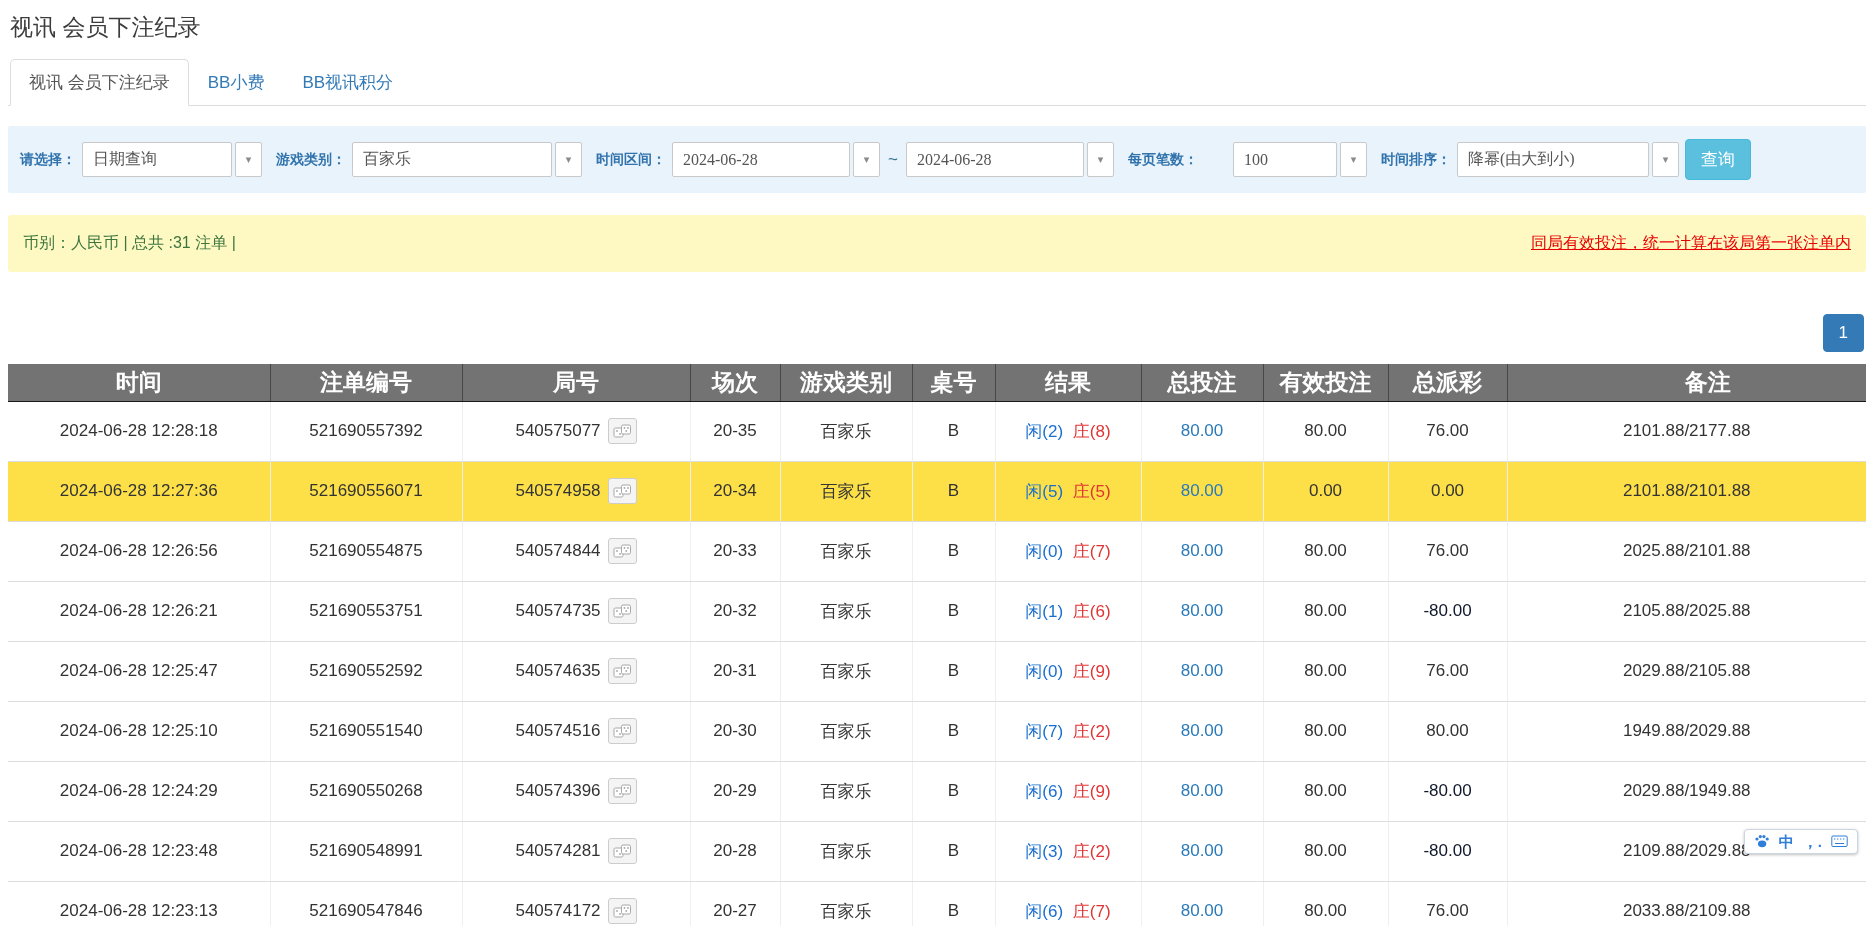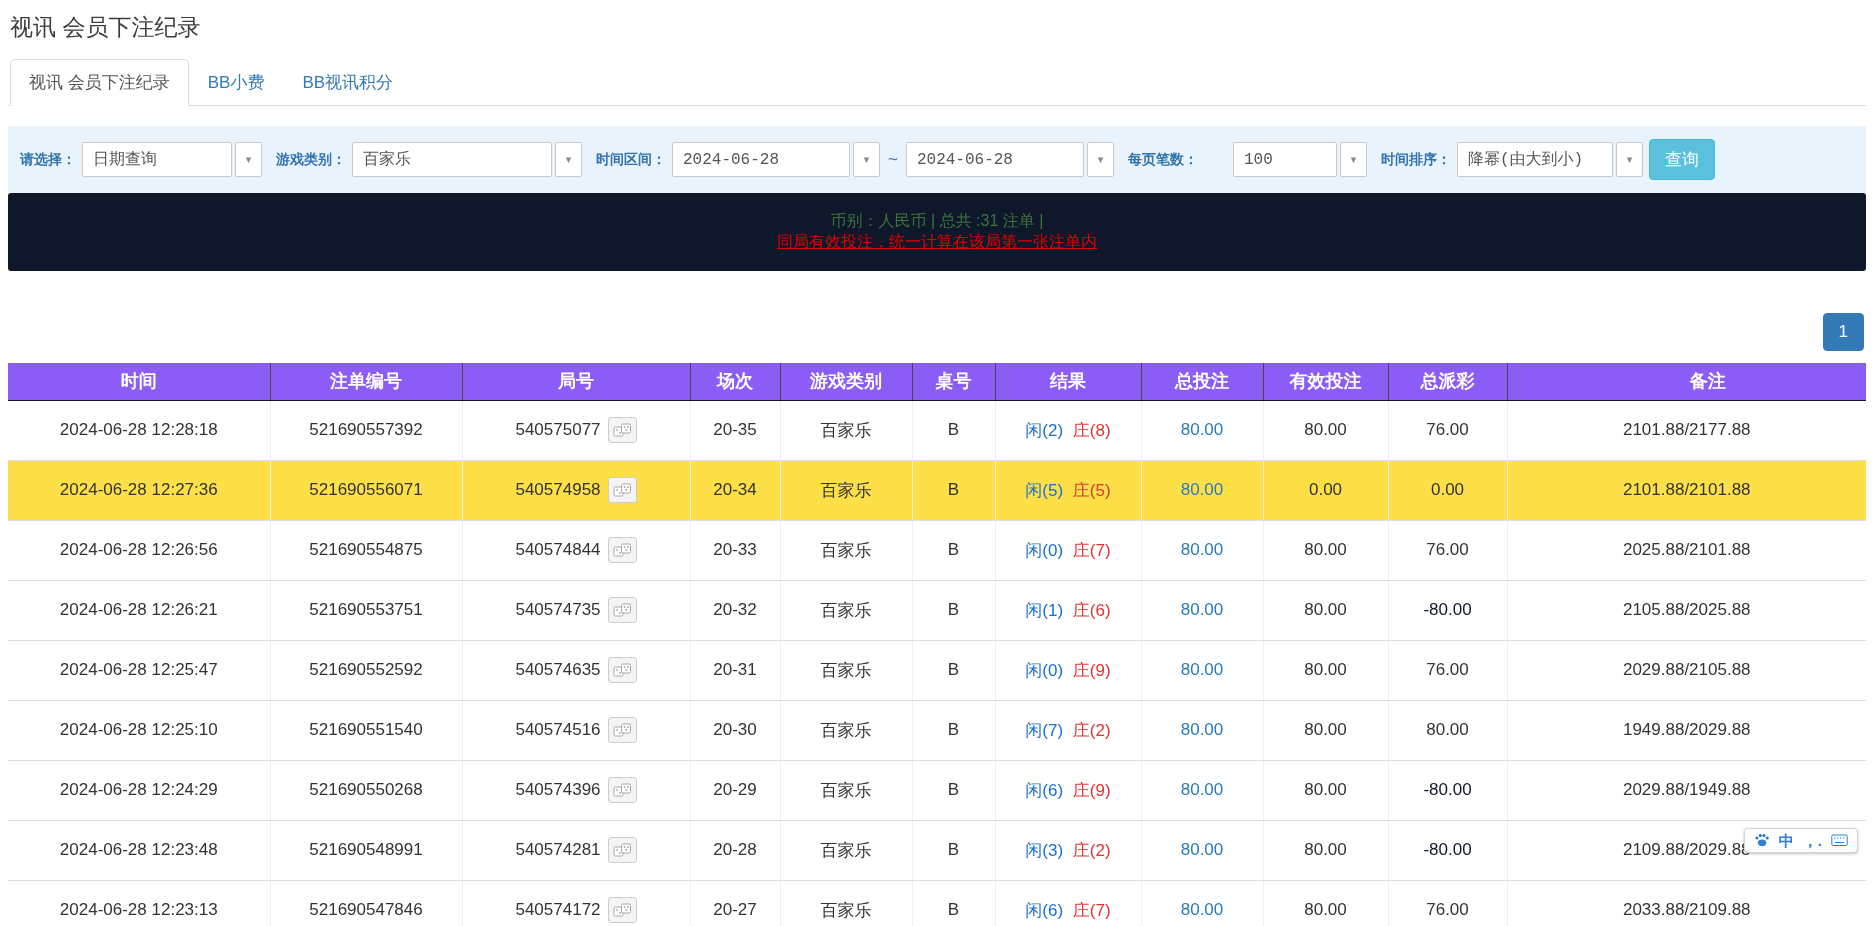--- a/index.html
+++ b/index.html
@@ -25,53 +25,53 @@
   
   .filter-bar {
     background: #e9f3fb; margin-top: 20px; padding: 13px 12px;
     display: flex; align-items: center; border-radius: 2px;
   }
   .filter-label { color: #3173ad; font-weight: bold; font-size: 14px; white-space: nowrap; margin-right: 6px; }
   .filter-group { display: flex; align-items: center; margin-right: 14px; }
   .text-input {
     height: 35px; border: 1px solid #c9c9c9; background: #fff; padding: 0 10px;
     font-size: 16px; color: #555; border-radius: 2px; outline: none;
-    font-family: Liberation Mono, monospace;
+    font-family: Liberation Serif, serif;
   }
   .caret-btn {
     width: 27px; height: 35px; margin-left: 3px; border: 1px solid #c9c9c9; background: #fff;
     display: flex; align-items: center; justify-content: center; color: #8a8a8a;
     font-size: 11px; border-radius: 2px; cursor: pointer; flex: none;
   }
   .tilde { color: #31708f; font-size: 17px; margin: 0 8px; }
   .search-btn {
     background: #5bc0de; color: #fff; border: 1px solid #46b8da; border-radius: 4px;
     font-size: 17px; padding: 8px 15px; margin-left: 6px; cursor: pointer;
     font-family: inherit;
   }
 
   
   .summary-bar {
-    background: #0f172a; border-radius: 3px; padding: 18px 15px;
-    display: flex; justify-content: space-between; align-items: center; flex-direction: column;
+    background: #fef9c3; border-radius: 3px; margin-top: 22px; padding: 18px 15px;
+    display: flex; justify-content: space-between; align-items: center;
   }
   .summary-left { color: #3c763d; font-size: 16px; }
   .summary-right { color: #e60000; font-size: 16px; text-decoration: underline; }
 
   
   .pagination-row { display: flex; justify-content: flex-end; margin: 42px 2px 12px 0; }
   .page-btn {
     background: #337ab7; border: 1px solid #337ab7; color: #fff;
     padding: 8px 15px; font-size: 17px; border-radius: 4px; cursor: pointer;
   }
 
   
   table.records { width: 100%; border-collapse: collapse; table-layout: fixed; }
   table.records th {
-    background: #8b5cf6; color: #fff; font-size: 18px; font-weight: bold;
+    background: #737373; color: #fff; font-size: 23px; font-weight: bold;
     height: 37px; border-right: 1px solid #474747; border-bottom: 1px solid #181818;
   }
   table.records th:last-child { border-right: none; padding-left: 42px; }
   table.records td {
     height: 60px; text-align: center; font-size: 17px; color: #333;
     border-bottom: 1px solid #ddd; border-right: 1px solid #efefef;
     background: #fff; overflow: hidden; white-space: nowrap;
   }
   table.records td:last-child { border-right: none; }
   tr.highlight td { background: #fde047; }
@@ -144,21 +144,21 @@
     <div class="filter-group">
       <span class="filter-label">每页笔数：</span>
       <input class="text-input" style="width: 104px; margin-left: 29px;" readonly="" value="100">
       <span class="caret-btn">
           <span>▾</span>
         </span>
     </div>
 
     <div class="filter-group" style="margin-right:0">
       <span class="filter-label">时间排序：</span>
-      <input class="text-input" style="width: 156px;" readonly="" value="降幂(由大到小)">
+      <input class="text-input" style="width: 192px;" readonly="" value="降幂(由大到小)">
       <span class="caret-btn">
           <span>▾</span>
         </span>
     </div>
 
     <button class="search-btn">查询</button>
   </div>
 
   <div class="summary-bar">
     <span class="summary-left">币别：人民币 | 总共 :31 注单 |</span>

